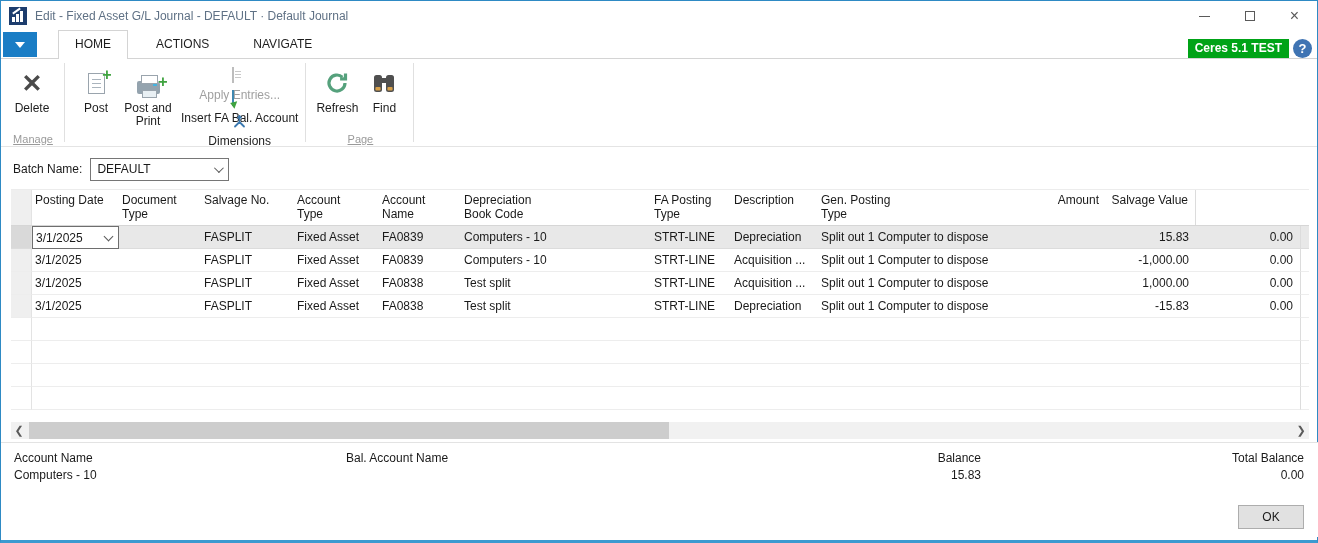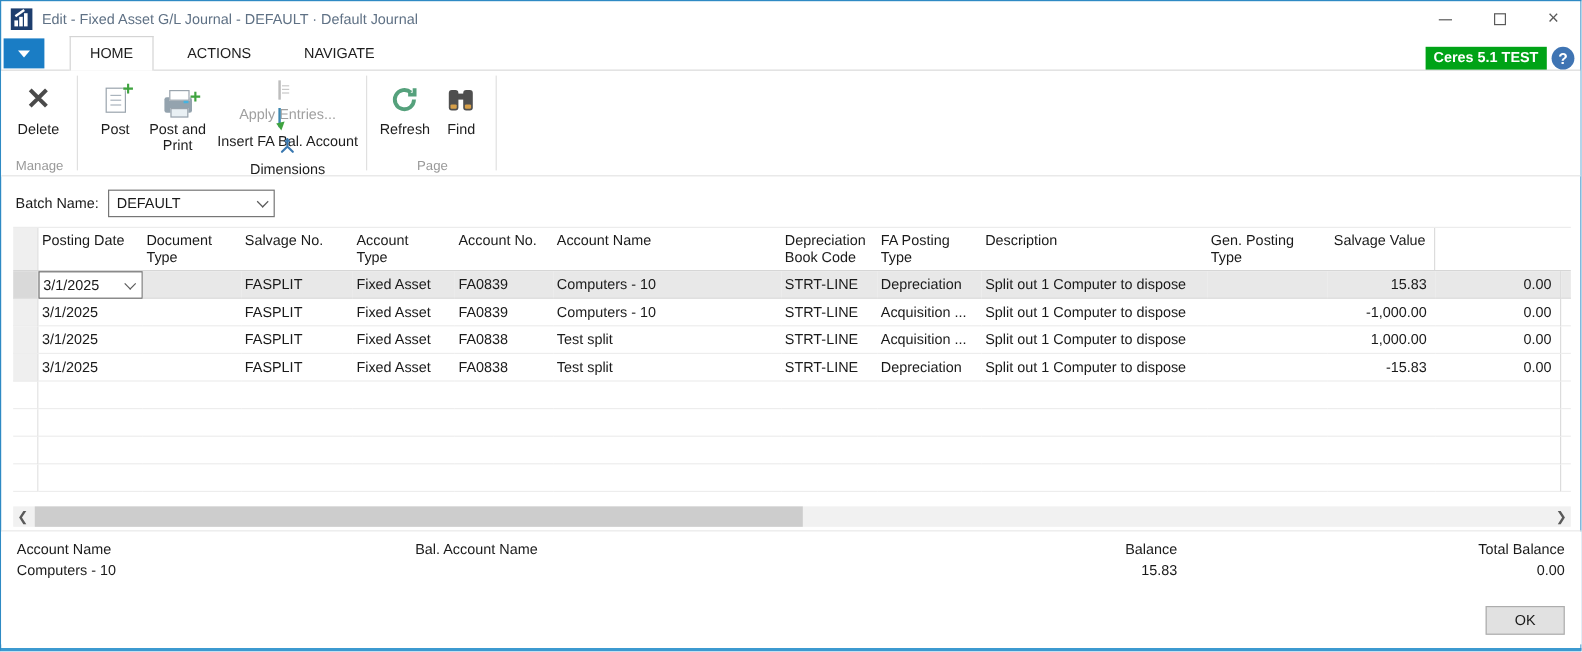--- a/index.html
+++ b/index.html
@@ -30,21 +30,21 @@
   .appmenu .tri { width:0; height:0; border-left:5px solid transparent; border-right:5px solid transparent; border-top:6px solid #fff; }
   .tab { padding:6px 16px 7px; color:#1d1d1d; font-size:12px; position:relative; }
   .tab.active { background:#fff; border:1px solid #d4d4d4; border-bottom:none; margin-bottom:-1px; padding-bottom:8px; }
   .env-badge { position:absolute; top:8px; right:28px; background:#00a317; color:#fff; font-size:12px; font-weight:bold; padding:2px 7px 3px; }
   .help-circle { position:absolute; top:8px; right:5px; width:19px; height:19px; border-radius:50%; background:#3f74b3; color:#fff; font-weight:bold; font-size:13px; display:flex; align-items:center; justify-content:center; }
 
   
   .ribbon { height:88px; background:#fff; border-bottom:1px solid #e4e4e4; display:flex; position:relative; }
   .rgroup { position:relative; display:flex; padding:4px 8px 16px 6px; }
   .rgroup::after { content:""; position:absolute; right:0; top:4px; bottom:4px; width:1px; background:#e0e0e0; }
-  .glabel { position:absolute; bottom:1px; left:0; right:0; text-align:center; color:#9a9a9a; font-size:11px; }
+  .glabel { position:absolute; bottom:1px; left:0; right:0; text-align:center; color:#9a9a9a; font-size:11px;text-decoration:underline; }
   .bigbtn { width:50px; display:flex; flex-direction:column; align-items:center; padding-top:4px; }
   .bigbtn .ic { height:32px; display:flex; align-items:center; justify-content:center; position:relative; }
   .bigbtn .lbl { text-align:center; font-size:12px; line-height:13px; color:#1d1d1d; margin-top:3px; }
   .smallstack { display:flex; flex-direction:column; justify-content:flex-start; gap:7px; padding-top:5px; margin-left:6px; }
   .smallbtn { display:flex; align-items:center; gap:5px; font-size:12px; color:#1d1d1d; height:16px;flex-direction:column; }
   .smallbtn.disabled { color:#a0a0a0; }
 
   
   .x-icon { font-size:25px; font-weight:bold; color:#4a4a4a; line-height:25px; }
   .doc { width:17px; height:21px; background:#fff; border:1px solid #9aa4ad; position:relative; }
@@ -228,29 +228,29 @@
 
   <div class="grid">
     <div class="cols hrow" id="grid-header">
         <div class="hcell col-gutter"></div>
         <div class="hcell col-posting_date">Posting Date</div>
         <div class="hcell col-document_type">Document
 Type</div>
         <div class="hcell col-document_no">Salvage No.</div>
         <div class="hcell col-account_type">Account
 Type</div>
-        <div class="hcell col-account_no">Account No.</div>
         <div class="hcell col-account_name">Account Name</div>
         <div class="hcell col-dep_book_code">Depreciation
 Book Code</div>
         <div class="hcell col-fa_posting_type">FA Posting
 Type</div>
         <div class="hcell col-description">Description</div>
         <div class="hcell col-gen_posting_type">Gen. Posting
 Type</div>
+        <div class="hcell col-amount right">Amount</div>
         <div class="hcell col-salvage_value right">Salvage Value</div>
         <div class="hcell col-tail"></div>
       </div>
     <div id="grid-body">
         <div class="grow cols selected">
           <div class="cell col-gutter"></div>
           <div class="cell col-posting_date editcell">
             <span>3/1/2025</span>
             <span class="chev"></span>
           </div>

